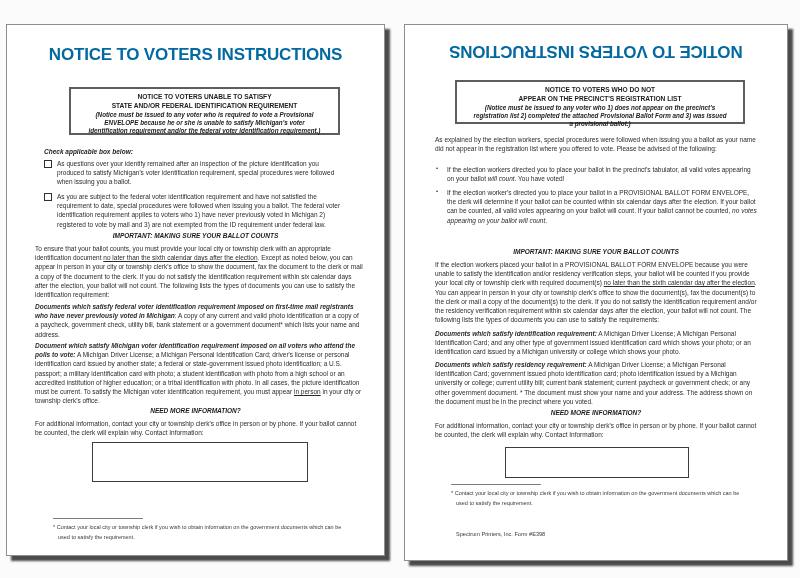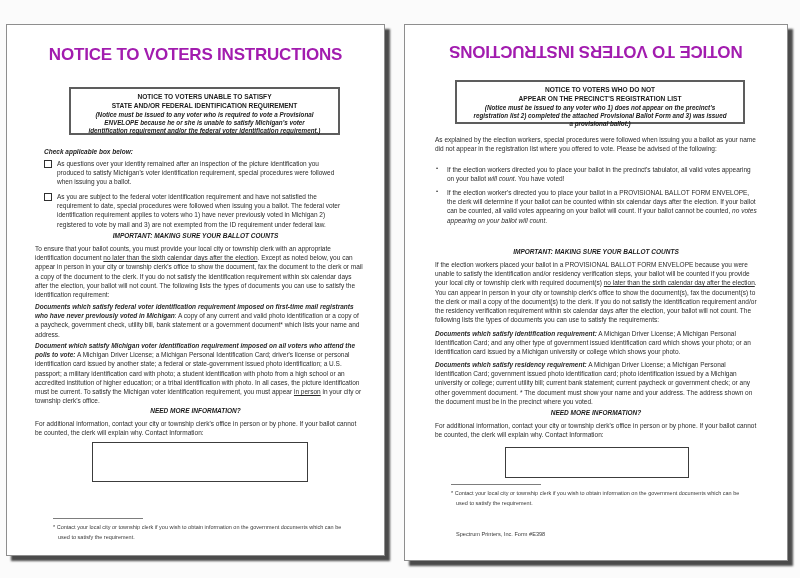--- a/index.html
+++ b/index.html
@@ -1,19 +1,19 @@
 <!DOCTYPE html>
 <html><head>
 <meta charset="utf-8">
 <style>
   * { margin:0; padding:0; box-sizing:border-box; }
   html,body { width:800px; height:578px; }
   body { background:#fbfbfb; font-family:"Liberation Sans", sans-serif; color:#242424; overflow:hidden; position:relative; }
   .page { position:absolute; background:#fff; border:1px solid #8e8e8e; box-shadow:5px 5px 2px rgba(60,60,60,.92); }
-  .title { position:absolute; left:0; right:0; text-align:center; font-weight:bold; font-size:17px; color:#a21caf; letter-spacing:-.2px; }
+  .title { position:absolute; left:0; right:0; text-align:center; font-weight:bold; font-size:17px; color:#0369a1; letter-spacing:-.2px; }
   .flip { transform:rotate(180deg); }
   .hbox { position:absolute; border:2px solid #5d5d5d; text-align:center; padding-top:4px; background:#fff; }
   .hline { font-size:6.6px; font-weight:bold; line-height:8.8px; color:#1c1c1c; }
   .hnote { font-size:6.3px; font-weight:bold; font-style:italic; line-height:8.3px; padding:0 14px; color:#1c1c1c; }
   .para { position:absolute; font-size:6.5px; line-height:9.2px; color:#2b2b2b; }
   .bi { font-weight:bold; font-style:italic; color:#1c1c1c; }
   .chkrow { position:absolute; }
   .chkbox { position:absolute; left:0; top:1px; width:8px; height:8px; border:1px solid #2f2f2f; background:#fff; }
   .chktext { display:block; margin-left:13px; font-size:6.5px; line-height:9.2px; color:#2b2b2b; }
   .brow { position:absolute; font-size:6.5px; line-height:9.2px; color:#2b2b2b; }

